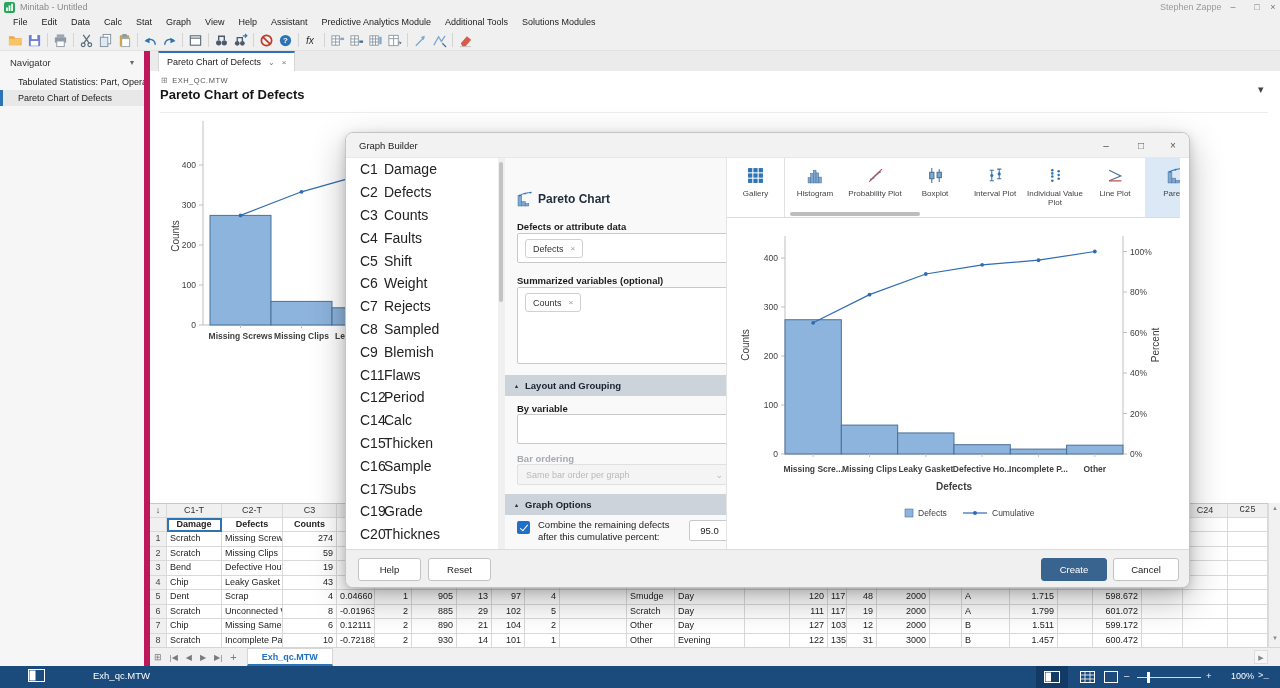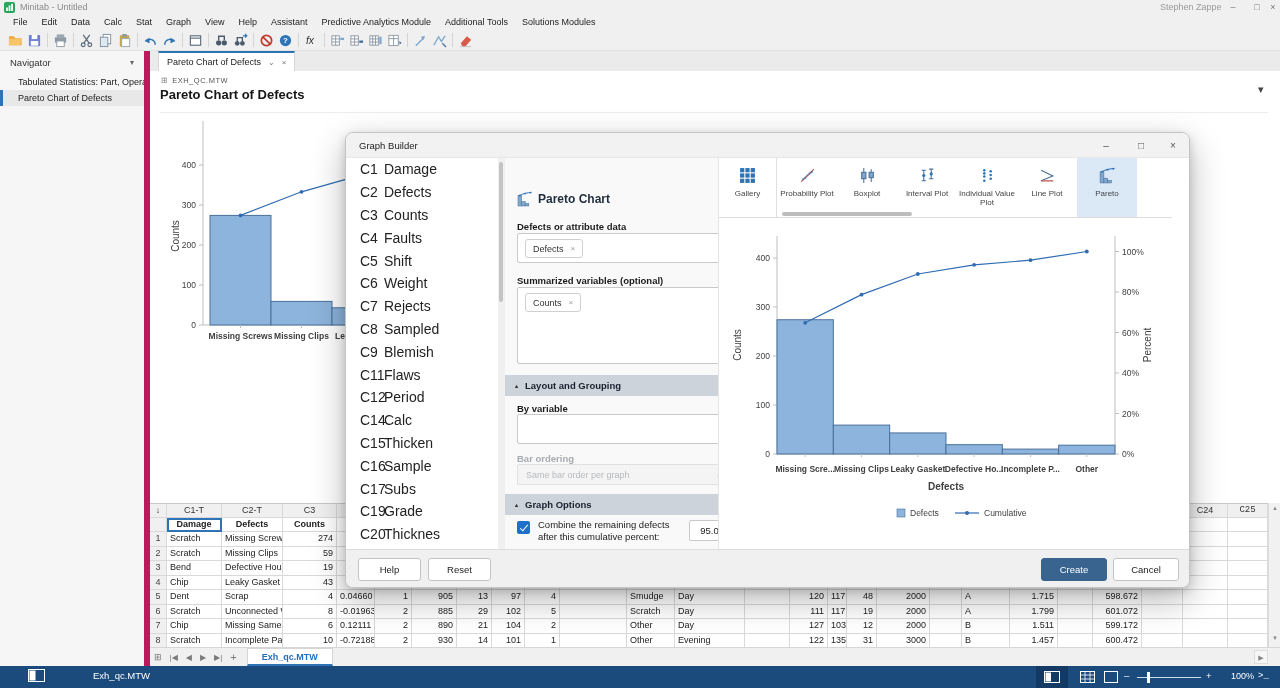--- a/index.html
+++ b/index.html
@@ -85,21 +85,21 @@
   .fbox { position:absolute; left:12px; width:215px; background:#fff; border:1px solid #c9c9c9; border-radius:2px; }
   .chip { position:absolute; left:7px; top:5px; height:19px; display:flex; align-items:center; gap:7px; border:1px solid #d0d0d0; border-radius:3px; padding:0 7px; font-size:9px; color:#333; background:#fff; }
   .chip .x { color:#999; font-size:8px; }
   .secbar { position:absolute; left:0; width:233px; height:21px; background:#ccd3da; display:flex; align-items:center; gap:7px; padding-left:10px; font-size:9.5px; font-weight:bold; color:#18222e; }
   .secbar .tri { font-size:6px; color:#333; }
   .dd { position:absolute; left:12px; width:215px; height:21px; background:#f4f4f4; border:1px solid #e0e0e0; border-radius:2px; font-size:9px; color:#b7babd; display:flex; align-items:center; justify-content:space-between; padding:0 8px; }
   .cb { position:absolute; left:12px; width:13px; height:13px; background:#1e70c8; border-radius:2px; }
   .cb::after { content:""; position:absolute; left:4.5px; top:1.5px; width:3px; height:7px; border:solid #fff; border-width:0 1.6px 1.6px 0; transform:rotate(40deg); }
   .cbtext { position:absolute; left:33px; width:152px; font-size:9.5px; color:#222; line-height:11.5px; }
   .numinput { position:absolute; left:184px; width:41px; height:21px; background:#fff; border:1px solid #c9c9c9; border-radius:2px; font-size:9.5px; color:#222; text-align:center; line-height:19px; }
-  .preview { position:absolute; left:372px; top:25px; width:453px; height:391px; background:#fff; border-left:1px solid #e4e4e4; }
+  .preview { position:absolute; left:380px; top:25px; width:453px; height:391px; background:#fff; border-left:1px solid #e4e4e4; }
   .gallery { position:absolute; left:0; top:0; width:453px; height:60px; border-bottom:1px solid #dcdcdc; display:flex; overflow:hidden; }
   .gal-cell { flex:none; display:flex; flex-direction:column; align-items:center; padding-top:9px; }
   .gal-cell svg { width:17px; height:17px; }
   .gal-cell .lbl { font-size:8px; color:#444; text-align:center; line-height:9px; margin-top:5px; }
   .gal-home { width:58px; border-right:1px solid #e0e0e0; }
   .gal-item { width:60px; }
   .gal-item.sel { background:#dbe9f7; }
   .gal-thumb { position:absolute; left:63px; top:54px; width:130px; height:4px; background:#bdbdbd; border-radius:2px; }
   .dlg-footer { position:absolute; left:0; top:416px; width:845px; height:40px; background:#f0f0f1; border-top:1px solid #dcdcdc; }
   .btn { position:absolute; top:8px; height:23px; border:1px solid #c3c3c3; border-radius:3px; background:#fff; font-size:9.5px; color:#222; display:flex; align-items:center; justify-content:center; }
@@ -835,20 +835,32 @@
                 <rect x="11" y="1" width="4" height="4"></rect>
                 <rect x="1" y="6" width="4" height="4"></rect>
                 <rect x="6" y="6" width="4" height="4"></rect>
                 <rect x="11" y="6" width="4" height="4"></rect>
                 <rect x="1" y="11" width="4" height="4"></rect>
                 <rect x="6" y="11" width="4" height="4"></rect>
                 <rect x="11" y="11" width="4" height="4"></rect>
               </g>
             </svg>
             <span class="lbl">Gallery</span>
+          </div>
+          <div class="gal-cell gal-item">
+            <svg viewBox="0 0 16 16">
+              <g fill="#7fa8d0" stroke="#4a7099" stroke-width="0.5">
+                <rect x="1" y="10" width="2.5" height="5"></rect>
+                <rect x="3.5" y="6" width="2.5" height="9"></rect>
+                <rect x="6" y="3" width="2.5" height="12"></rect>
+                <rect x="8.5" y="5.5" width="2.5" height="9.5"></rect>
+                <rect x="11" y="9.5" width="2.5" height="5.5"></rect>
+              </g>
+            </svg>
+            <span class="lbl">Histogram</span>
           </div>
           <div class="gal-cell gal-item">
             <svg viewBox="0 0 16 16">
               <path d="M2 14L14 2" stroke="#c0504d"></path>
               <g fill="#4a7099">
                 <circle cx="4" cy="11.5" r="1"></circle>
                 <circle cx="6" cy="10" r="1"></circle>
                 <circle cx="8" cy="8" r="1"></circle>
                 <circle cx="10" cy="6.2" r="1"></circle>
                 <circle cx="12" cy="4.8" r="1"></circle>

